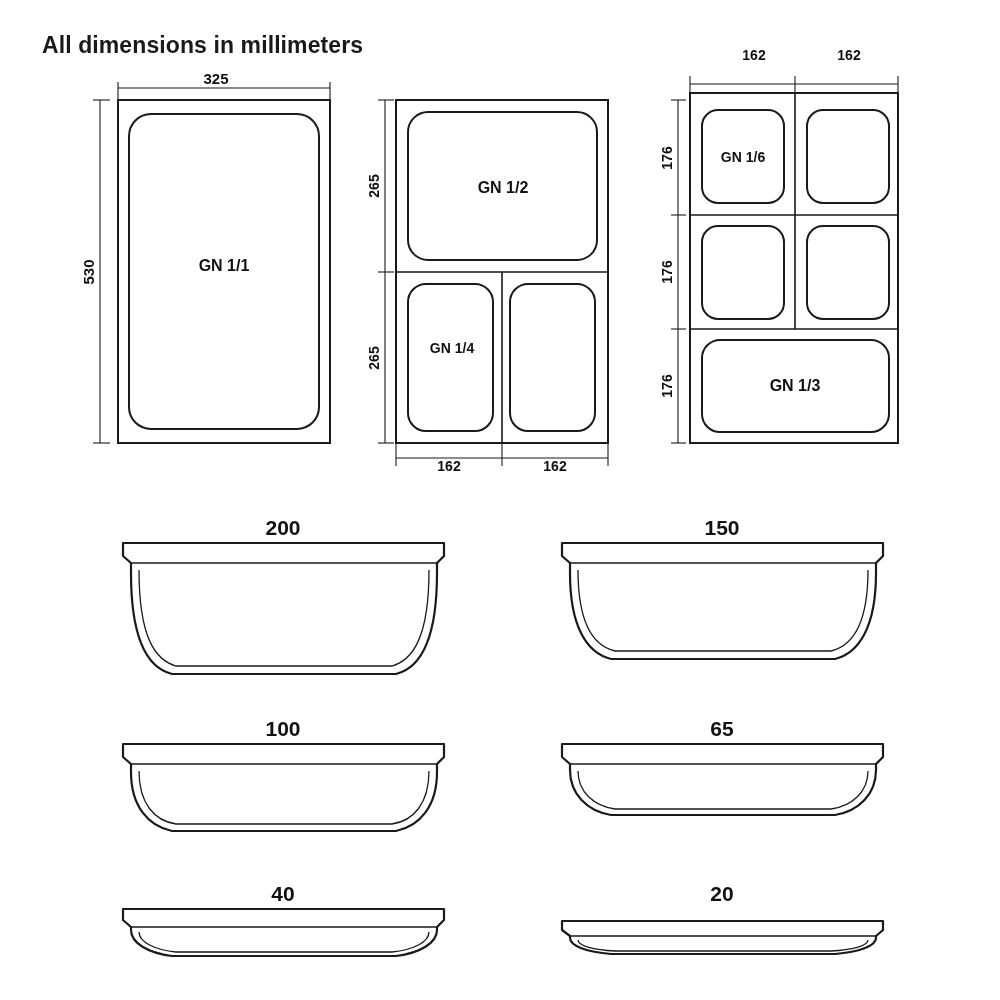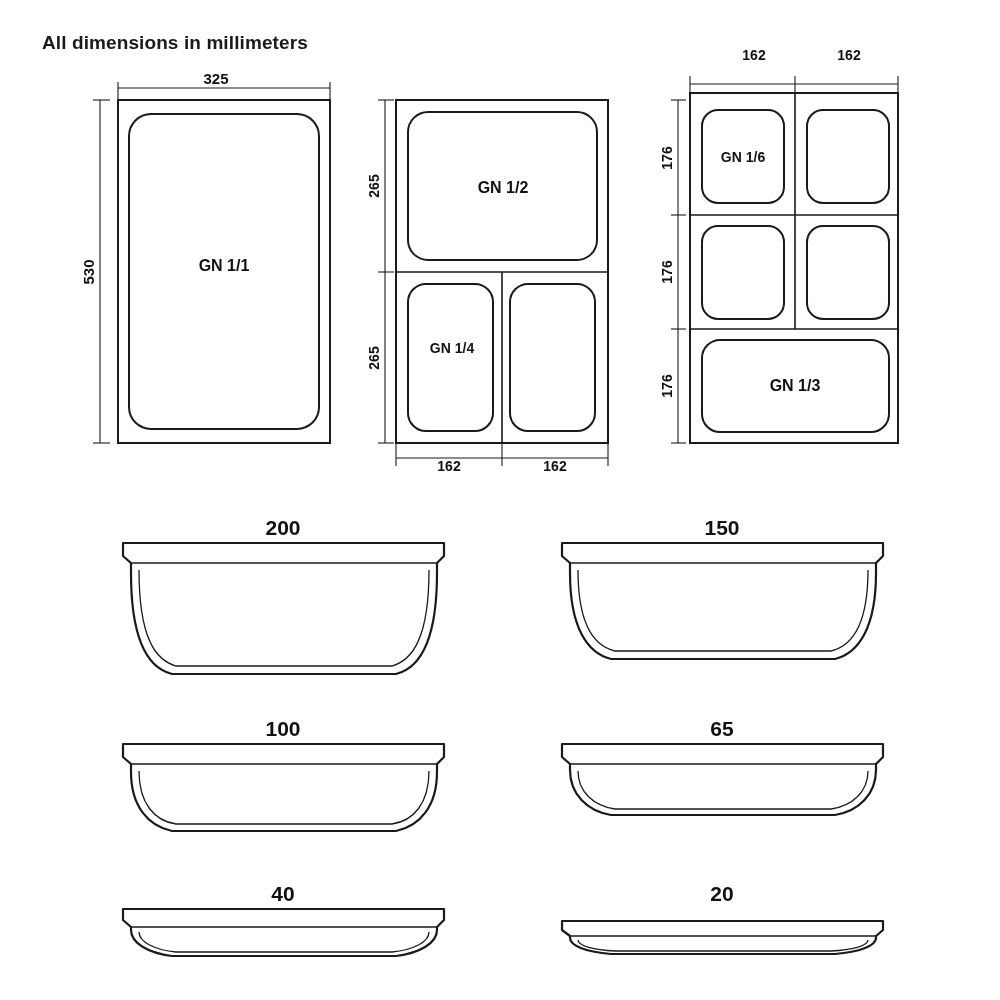--- a/index.html
+++ b/index.html
@@ -12,21 +12,21 @@
     height: 1000px;
     position: relative;
     font-family: "Liberation Sans", sans-serif;
     color: #1a1a1a;
     overflow: hidden;
   }
   .title {
     position: absolute;
     left: 42px;
     top: 32px;
-    font-size: 19px;
+    font-size: 23px;
     font-weight: bold;
     letter-spacing: 0.1px;
   }
   .diagram {
     position: absolute;
     left: 0;
     top: 0;
     width: 1000px;
     height: 1000px;
   }

